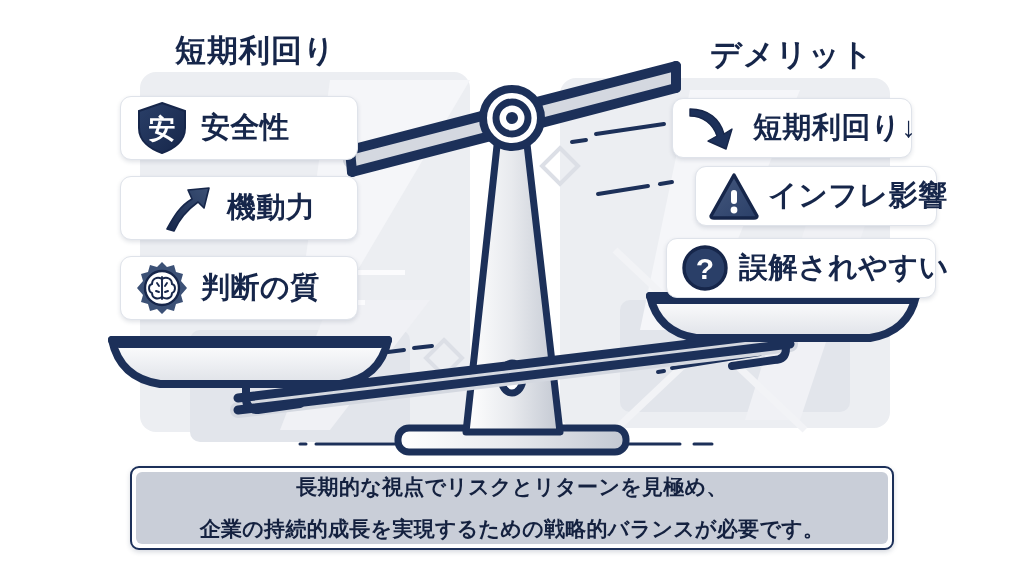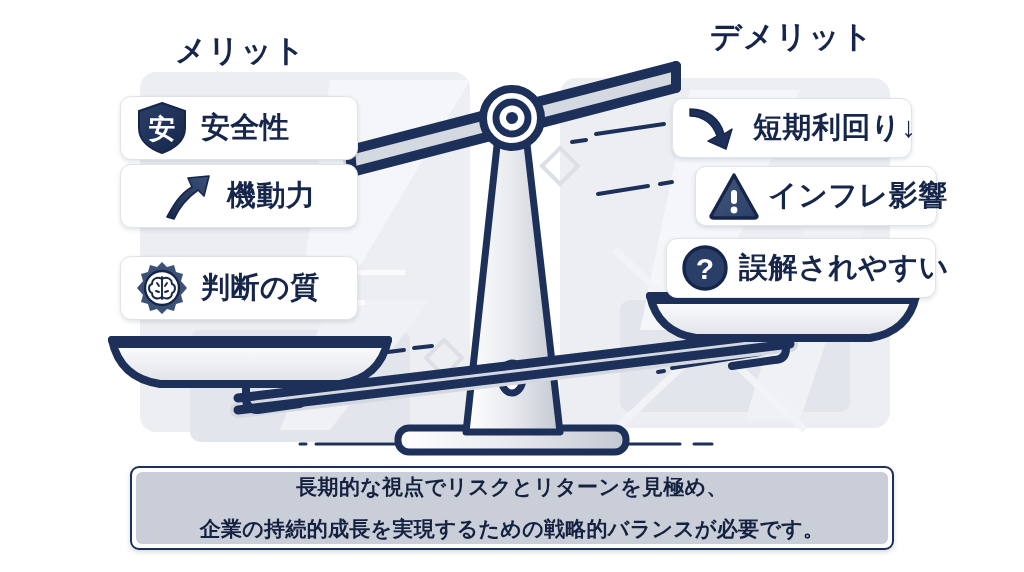--- a/index.html
+++ b/index.html
@@ -18,21 +18,21 @@
   .scalesvg{position:absolute;inset:0;width:1024px;height:572px;}
 
   
   .col-head{
     position:absolute;
     font-size:31px;font-weight:700;color:#16264a;
     letter-spacing:1px;white-space:nowrap;
     text-shadow:0 1px 1px rgba(255,255,255,.9);
   }
   #head-merit{left:175px;top:30px;}
-  #head-demerit{left:710px;top:16px;}
+  #head-demerit{left:710px;top:34px;}
 
   
   .card{
     position:absolute;
     background:#ffffff;
     border:1.6px solid #dfe3ea;
     border-radius:11px;
     box-shadow:0 2px 4px rgba(30,45,80,.13), 0 0 0 1px rgba(255,255,255,.6) inset;
     display:flex;align-items:center;
     box-sizing:border-box;
@@ -43,21 +43,21 @@
   .card .lbl{
     font-size:29px;font-weight:700;color:#16264a;white-space:nowrap;
     letter-spacing:.5px;
   }
 
   
   .card.merit{left:120px;width:238px;height:64px;padding:0 10px 0 12px;}
   .card.merit .ico{width:58px;height:54px;}
   .card.merit .lbl{margin-left:10px;}
   #card-m0{top:96px;}
-  #card-m1{top:164px;padding-left:38px;}
+  #card-m1{top:176px;padding-left:38px;}
   #card-m2{top:256px;}
 
   
   .card.demerit{height:60px;padding:0 14px 0 12px;}
   .card.demerit .ico{width:52px;height:50px;}
   .card.demerit .lbl{margin-left:8px;}
   #card-d0{left:672px;top:98px;width:240px;gap:8px;}
   #card-d1{left:672px;top:166px;width:242px;margin-left:23px;}
   #card-d2{left:666px;top:238px;width:270px;}
 
@@ -181,21 +181,21 @@
     </g>
 
     <g>
       <path d="M786 300 L786 348 Q786 360 774 360 L732 366" fill="none" stroke="#1c3059" stroke-width="8" stroke-linejoin="round" stroke-linecap="round"></path>
       <path d="M650 296 Q650 298 658 300 L908 300 Q916 298 916 296
                Q908 332 870 338 L696 338 Q658 332 650 296 Z" fill="url(#panGrad)" stroke="#1c3059" stroke-width="8" stroke-linejoin="round"></path>
       <path d="M650 296 L916 296" fill="none" stroke="#1c3059" stroke-width="8" stroke-linecap="round"></path>
     </g>
   </svg>
 
-  <div class="col-head" id="head-merit">メリット</div>
+  <div class="col-head" id="head-merit">短期利回り</div>
   <div class="col-head" id="head-demerit">デメリット</div>
 
   <div class="card merit" id="card-m0">
     <span class="ico">
       <svg width="52" height="54" viewBox="0 0 52 54">
         <defs>
           <linearGradient id="shGrad" x1="0" y1="0" x2="1" y2="1">
             <stop offset="0%" stop-color="#2a3f68"></stop>
               <stop offset="100%" stop-color="#16264a"></stop>
           </linearGradient>

